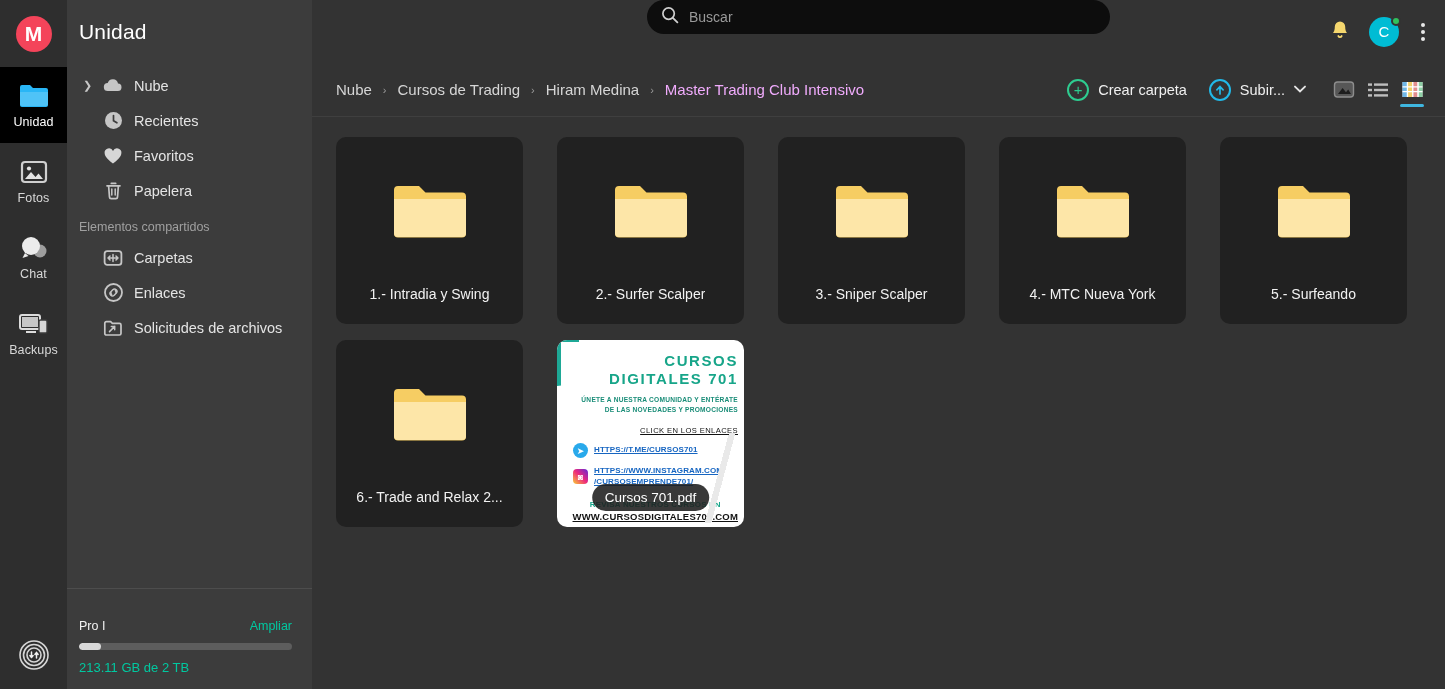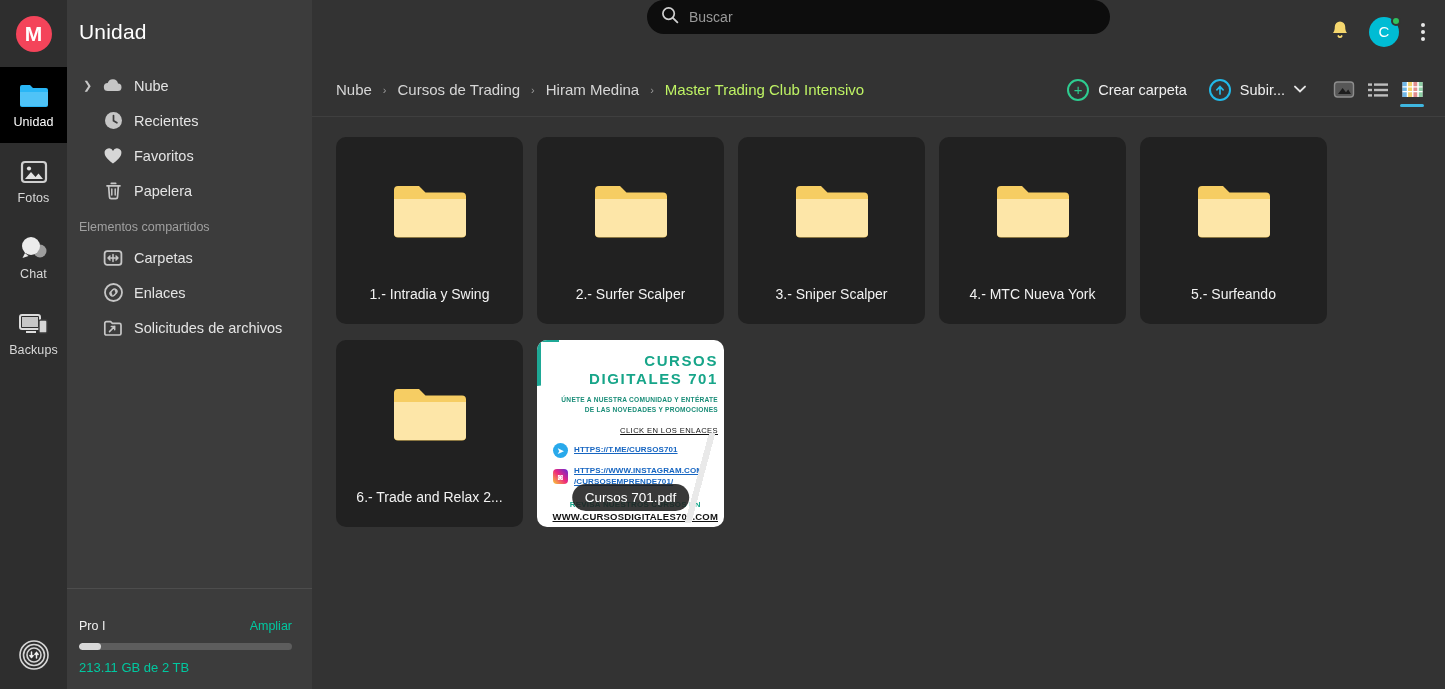--- a/index.html
+++ b/index.html
@@ -138,21 +138,21 @@
   
   .crumbbar {
     height: 54px; flex: 0 0 54px;
     display: flex; align-items: center; position: relative;
     padding-left: 24px; border-bottom: 1px solid #3f3f3f;
   }
   .crumbs { display: flex; align-items: center; }
   .crumb {
     color: #d6d6d6; font-size: 15px; cursor: pointer; white-space: nowrap;
   }
-  .crumb.last { color: #bef264; }
+  .crumb.last { color: #f0abfc; }
   .crumb-sep { color: #9b9b9b; font-size: 11px; margin: 0 11px; }
   .crumb-actions {
     position: absolute; right: 16px; display: flex; align-items: center; gap: 0;
   }
   .act {
     display: flex; align-items: center; gap: 9px; cursor: pointer;
     color: #f0f0f0; font-size: 14.5px; margin-right: 22px;
   }
   .circ {
     width: 22px; height: 22px; border-radius: 50%;
@@ -167,21 +167,21 @@
     cursor: pointer; position: relative;
   }
   .viewbtn.active::after {
     content:''; position: absolute; bottom: 0px; left: 5px; right: 5px;
     height: 3px; background: #3fb7e0; border-radius: 2px;
   }
 
   
   .grid {
     flex: 1; padding: 20px 0 0 24px;
-    display: flex; flex-wrap: wrap; gap: 16px 14px;
+    display: flex; flex-wrap: wrap; gap: 16px 34px;
     align-content: flex-start;
     overflow: hidden;
   }
   .card {
     width: 187px; height: 187px; border-radius: 10px;
     background: #212121;
     position: relative; cursor: pointer;
     display: flex; flex-direction: column; align-items: center;
   }
   .card-ico { flex: 1; display: flex; align-items: center; justify-content: center; }

